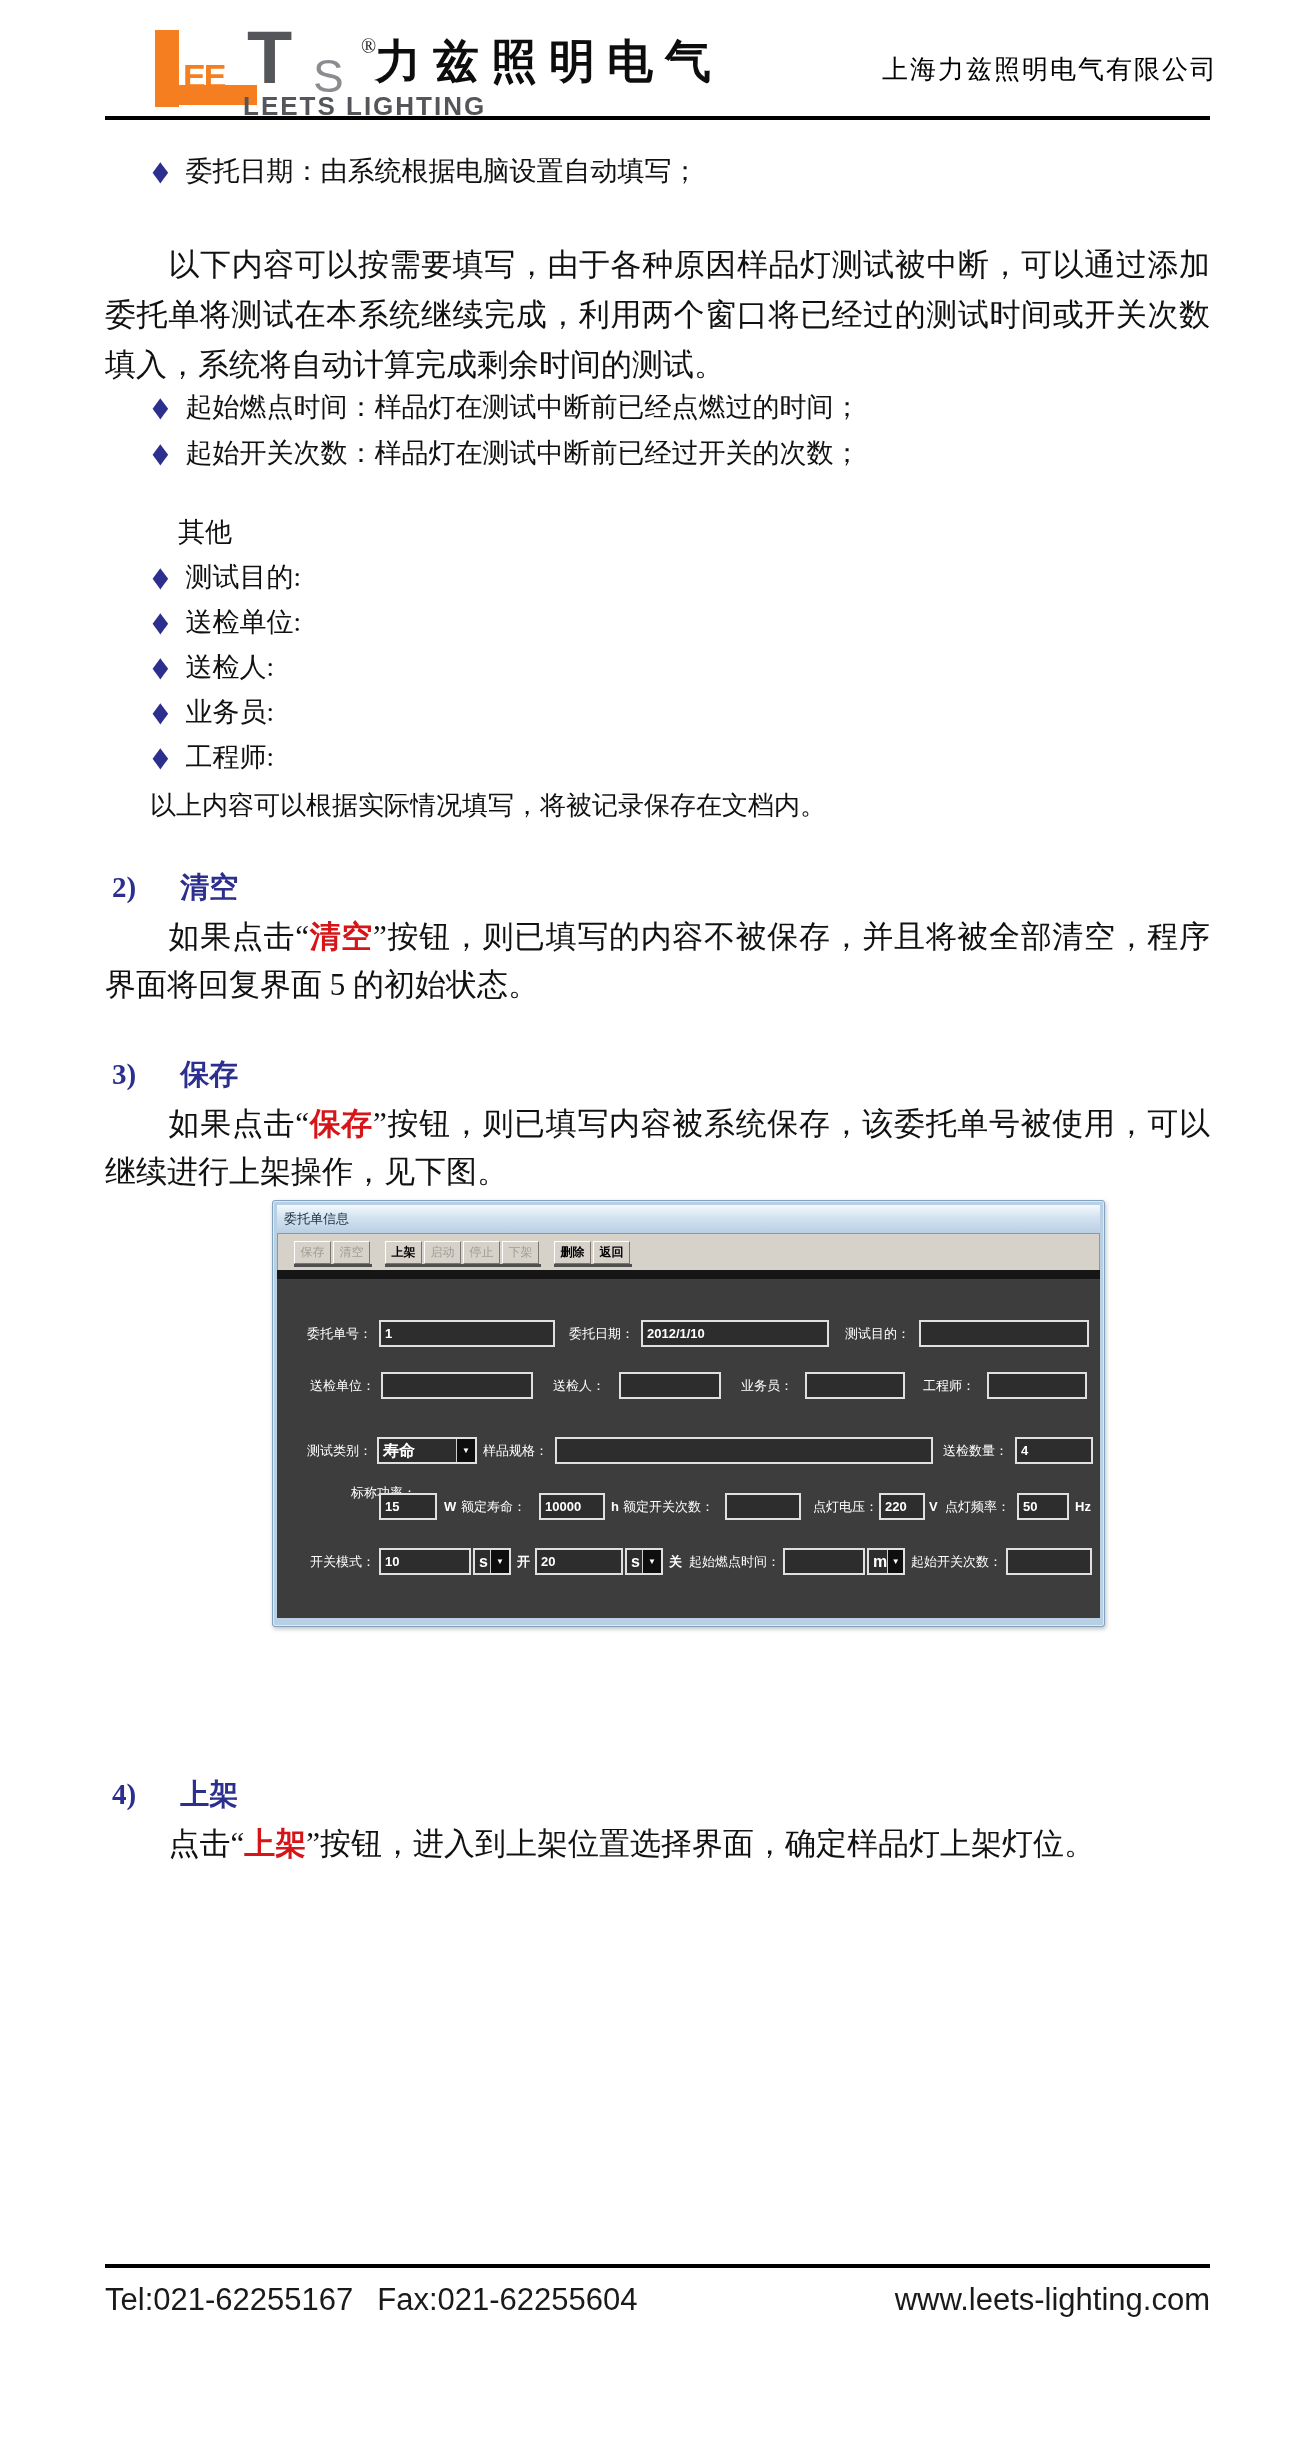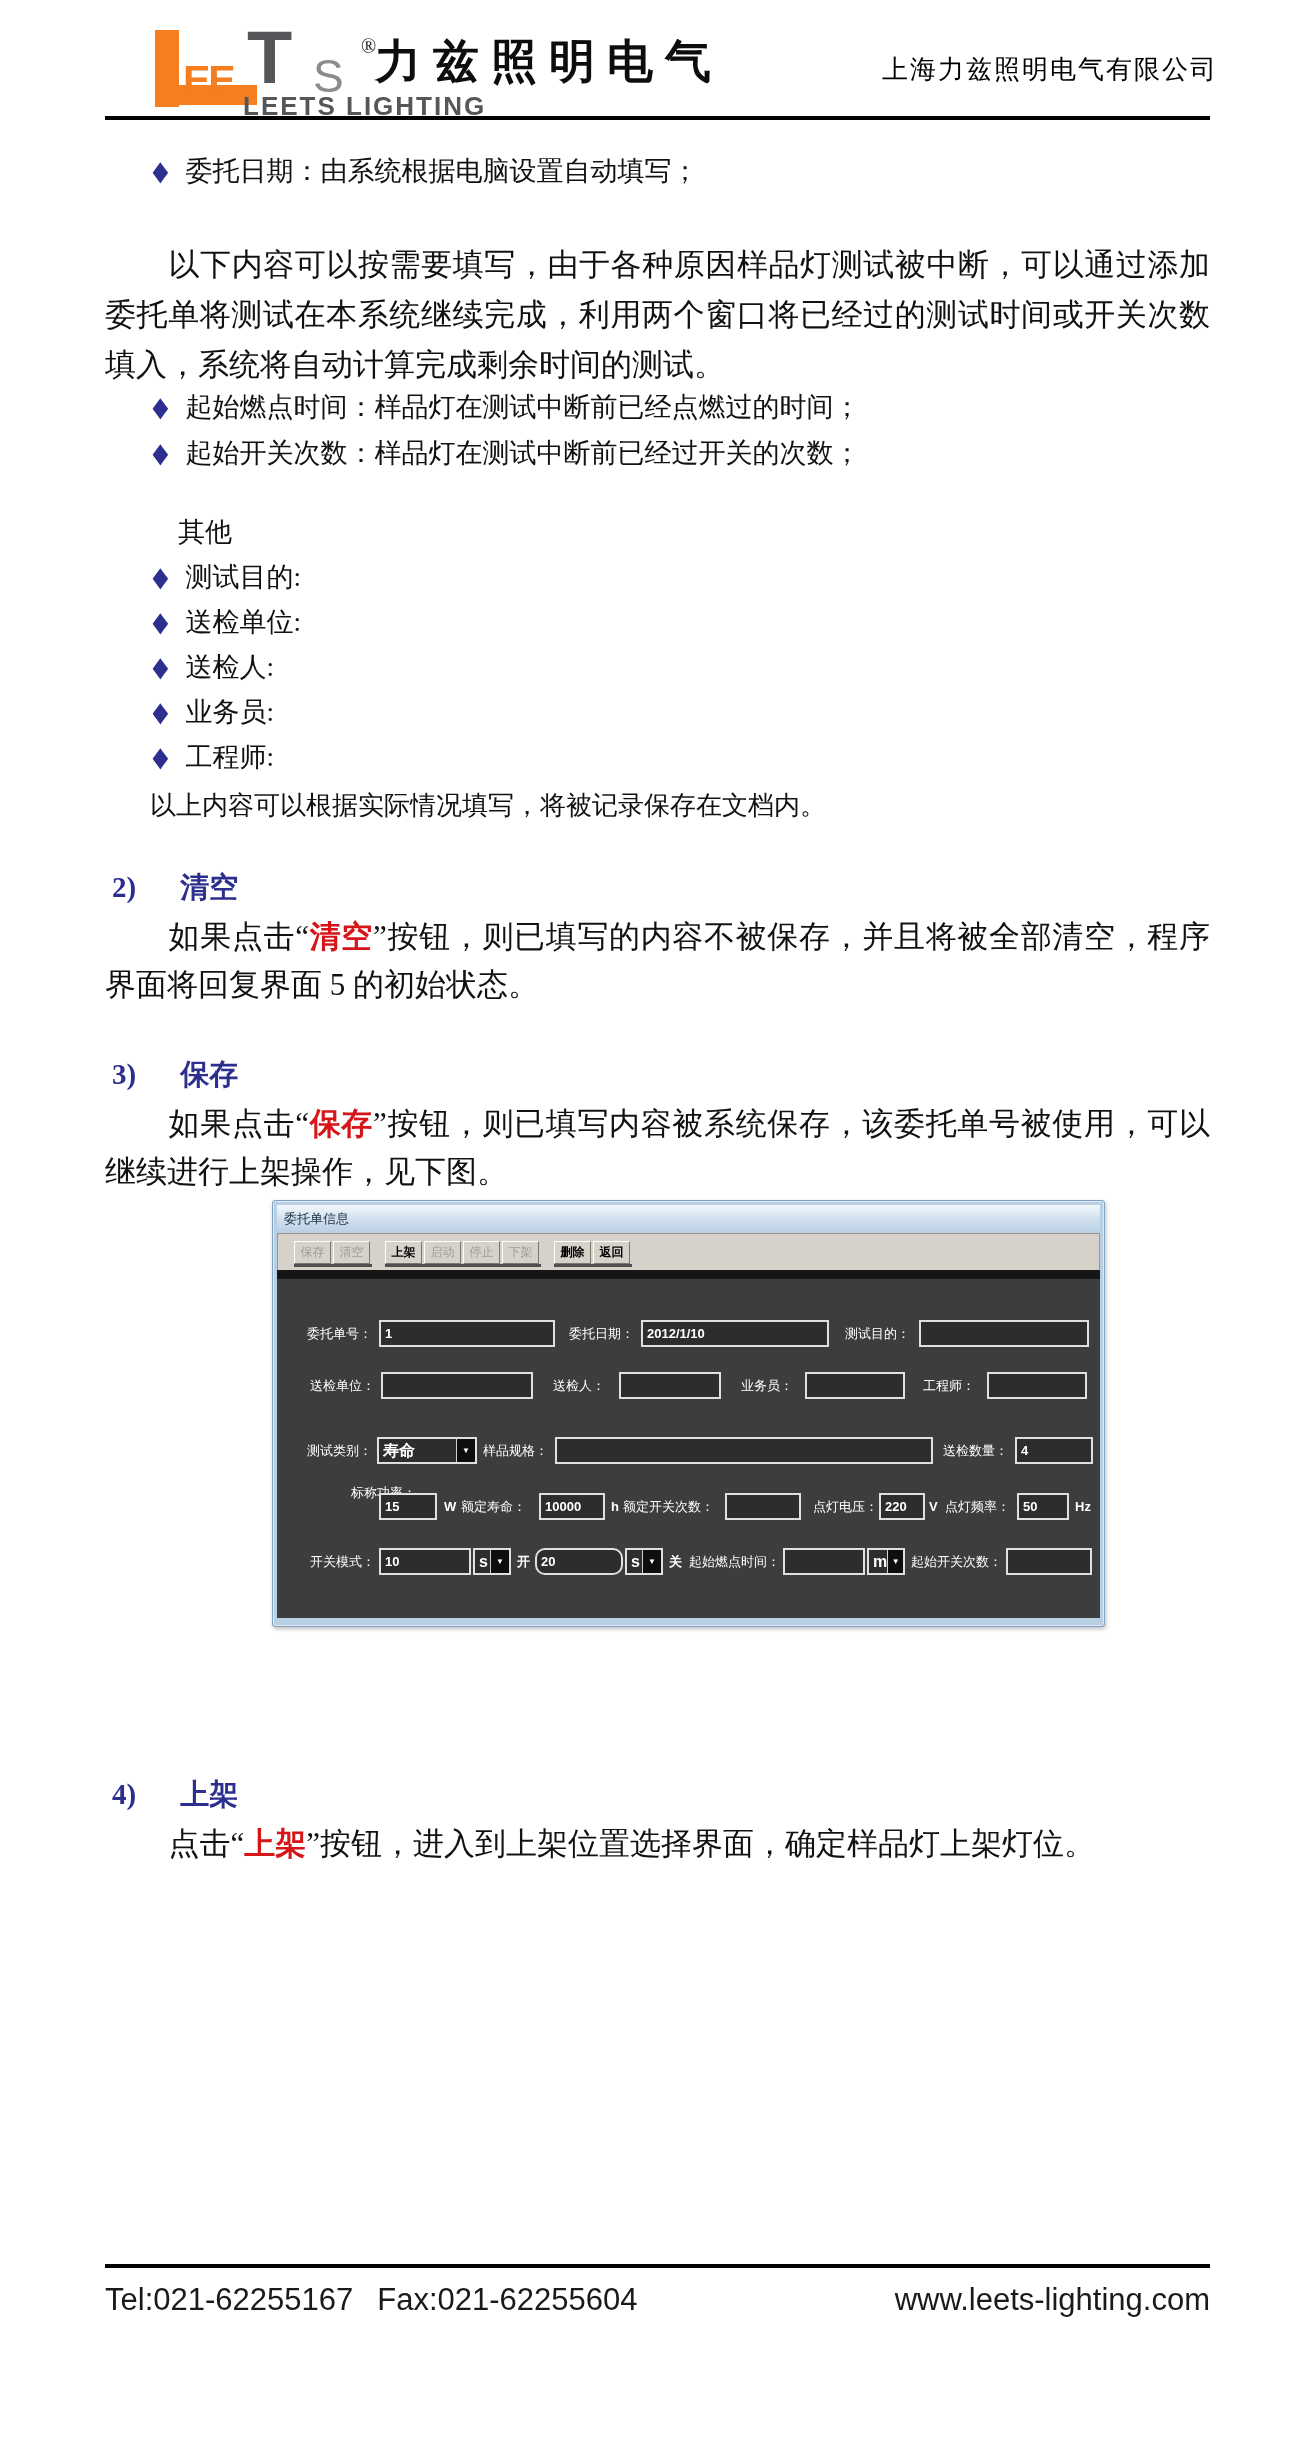--- a/index.html
+++ b/index.html
@@ -4,21 +4,21 @@
 <style>
   html,body{margin:0;padding:0;background:#fff;}
   .page{position:relative;width:1315px;height:2445px;background:#ffffff;overflow:hidden;
         font-family:"Liberation Serif", serif;color:#111;}
 
   
   .logo{position:absolute;left:155px;top:25px;width:640px;height:95px;}
   .logo .lv{position:absolute;left:0;top:5px;width:24px;height:77px;background:#f57e20;}
   .logo .lh{position:absolute;left:0;top:60px;width:102px;height:20px;background:#f57e20;}
   .logo .ee{position:absolute;left:28px;top:32px;font-family:"Liberation Sans",sans-serif;
-            font-weight:bold;font-size:41px;color:#f57e20;letter-spacing:-2px;}
+            font-weight:bold;font-size:34px;color:#f57e20;letter-spacing:-2px;}
   .logo .tl{position:absolute;left:92px;top:-10px;font-family:"Liberation Sans",sans-serif;
             font-weight:bold;font-size:74px;color:#55565a;}
   .logo .sl{position:absolute;left:158px;top:24px;font-family:"Liberation Sans",sans-serif;
             font-size:46px;color:#8a8c8f;}
   .logo .reg{position:absolute;left:206px;top:10px;font-size:20px;color:#222;}
   .logo .cn{position:absolute;left:220px;top:6px;font-size:46px;font-weight:bold;color:#0d0d0d;
             letter-spacing:12px;white-space:nowrap;}
   .logo .en{position:absolute;left:88px;top:66px;font-family:"Liberation Sans",sans-serif;
             font-weight:bold;font-size:26px;color:#55565a;letter-spacing:2px;white-space:nowrap;}
   .company{position:absolute;right:97px;top:52px;font-family:"Liberation Sans",sans-serif;
@@ -217,21 +217,21 @@
       <span class="finput" style="left:740px;top:214px;width:52px;">50</span>
       <span class="funit" style="left:798px;top:214px;">Hz</span>
 
       <span class="flabel" style="left:33px;top:269px;">开关模式：</span>
       <span class="finput" style="left:102px;top:269px;width:92px;">10</span>
       <span class="fselect" style="left:196px;top:269px;width:38px;">
         <span class="sv">s</span>
         <span class="sa">▼</span>
       </span>
       <span class="funit" style="left:240px;top:269px;">开</span>
-      <span class="finput" style="left:258px;top:269px;width:88px;border-radius:10px;">20</span>
+      <span class="finput" style="left:258px;top:269px;width:88px;">20</span>
       <span class="fselect" style="left:348px;top:269px;width:38px;">
         <span class="sv">s</span>
         <span class="sa">▼</span>
       </span>
       <span class="funit" style="left:392px;top:269px;">关</span>
       <span class="flabel" style="left:412px;top:269px;">起始燃点时间：</span>
       <span class="finput" style="left:506px;top:269px;width:82px;"></span>
       <span class="fselect" style="left:590px;top:269px;width:38px;">
         <span class="sv">m</span>
         <span class="sa">▼</span>

